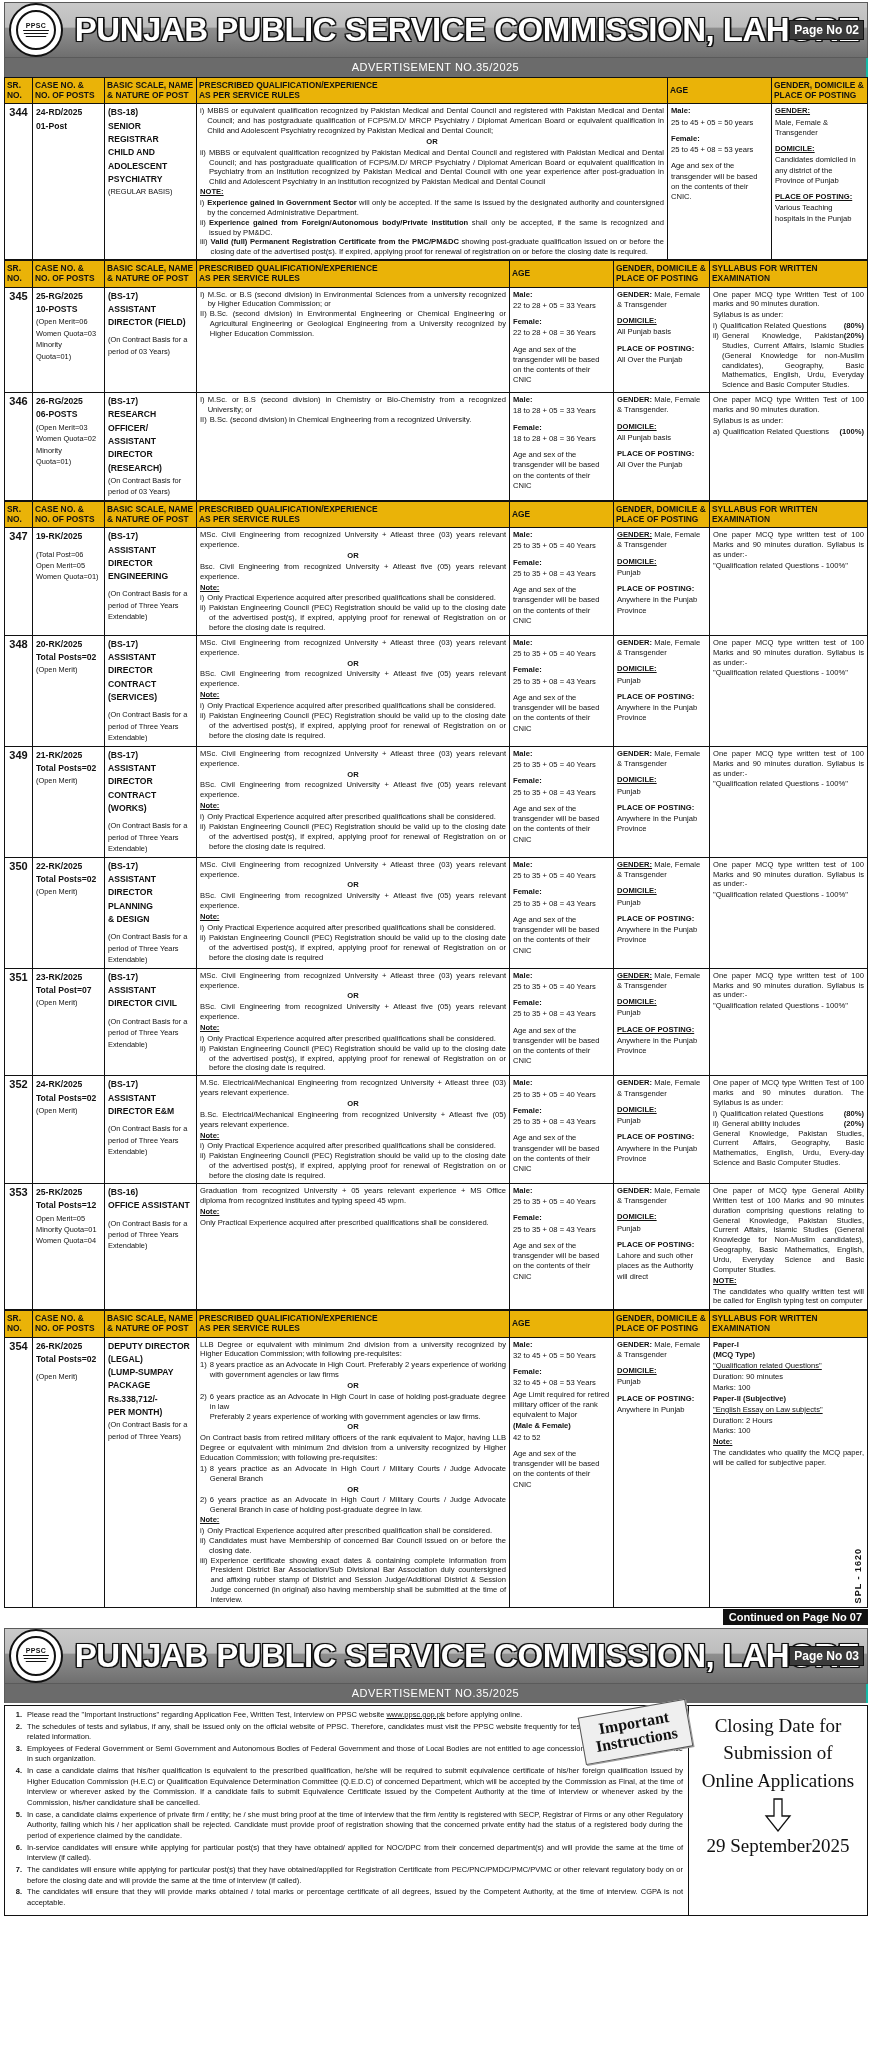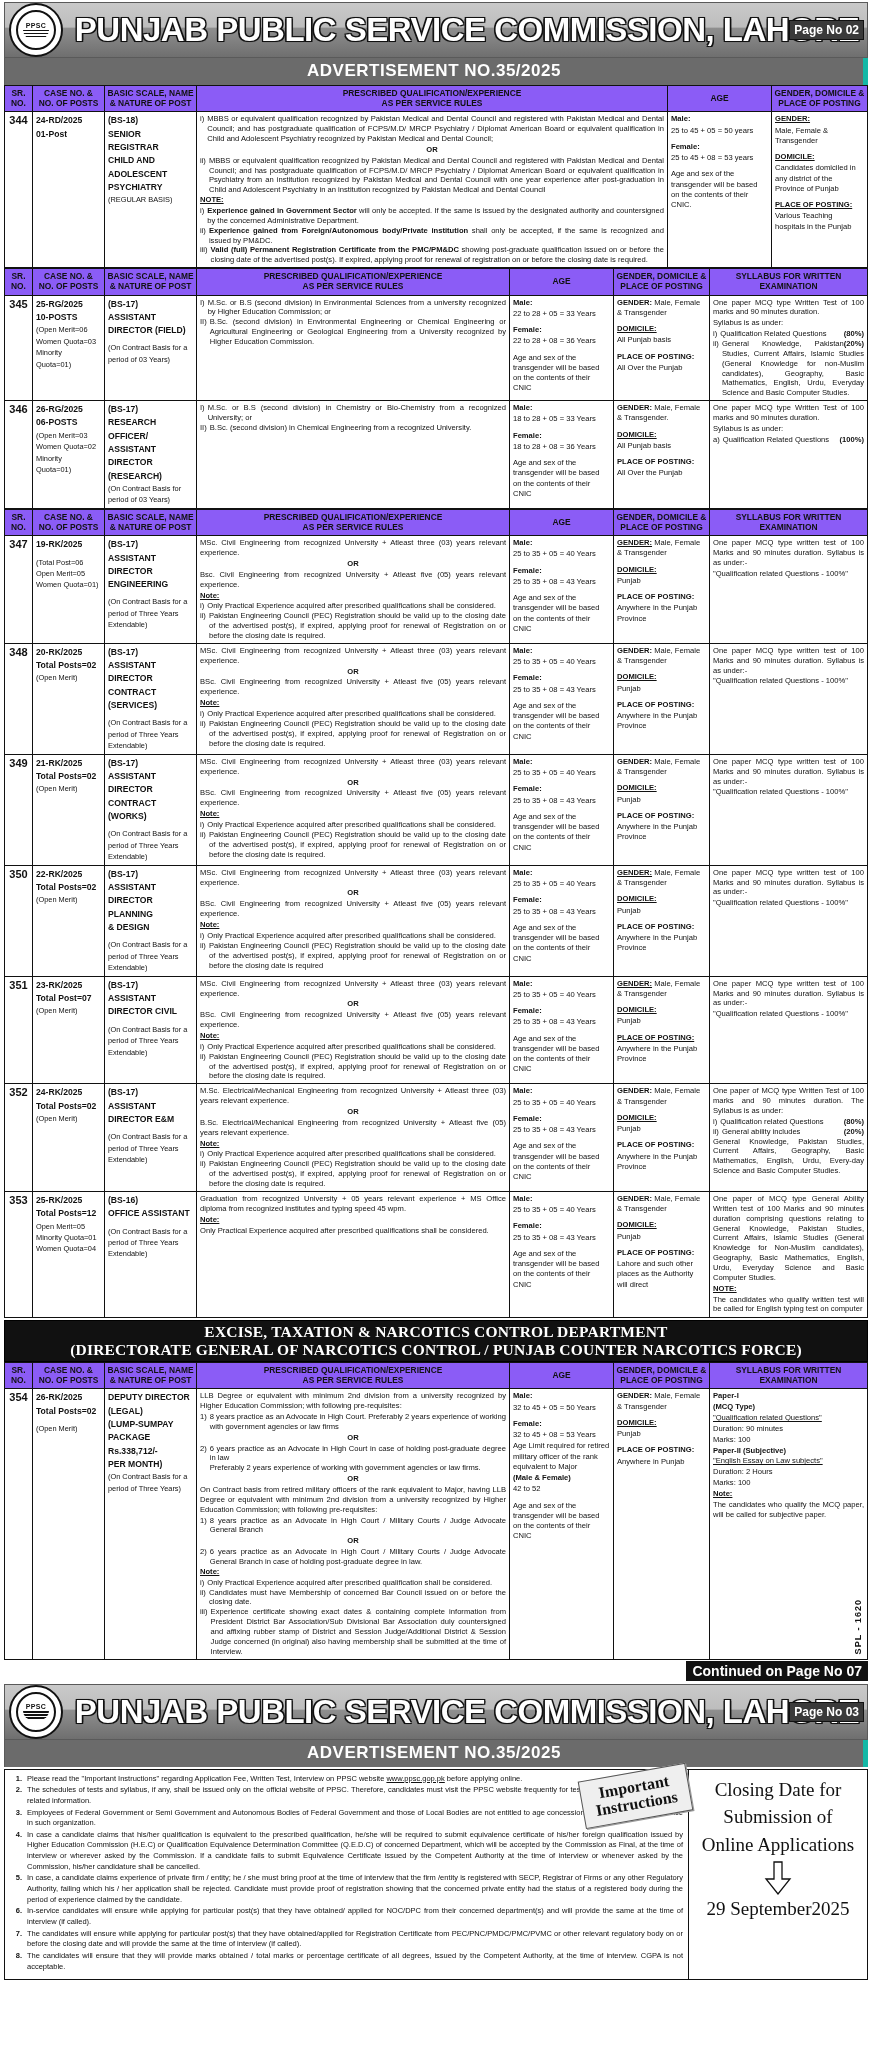--- a/index.html
+++ b/index.html
@@ -60,26 +60,26 @@
   .page-no {
     position:absolute; right:3px; top:50%; transform:translateY(-50%);
     background:#3a3a3a; color:#fff; font-size:12px; font-weight:bold;
     padding:3px 4px; line-height:1;
     border:1px solid #111;
   }
   .advt-bar {
     background:#6b6b6b;
     color:#fff;
     text-align:center;
-    font-size:17px;
-    font-weight:bold;
+    font-size:11px;
+    font-weight:normal;
     padding:3px 0 4px;
     letter-spacing:.5px;
     border-left:1px solid #5a5a5a;
-    border-right:5px solid #14b8a6;
+    border-right:2px solid #14b8a6;
   }
 
   
   .dept-bar {
     background:#111;
     color:#fff;
     text-align:center;
     font-family:"Liberation Serif", serif;
     font-weight:bold;
     font-size:17px;
@@ -97,26 +97,26 @@
     border-collapse:collapse;
     table-layout:fixed;
     margin-top:0;
   }
   table.adv th, table.adv td {
     border:1px solid #111;
     vertical-align:top;
     padding:2px 3px;
   }
   table.adv thead th {
-    text-align:center;
+    text-align:left;
     vertical-align:middle;
     font-size:8.4px;
     font-weight:bold;
     line-height:1.15;
-    background:#8b5cf6;
+    background:#eab308;
     padding:3px 2px;
   }
   col.c-sr     { width:28px; }
   col.c-case   { width:72px; }
   col.c-post   { width:92px; }
   col.c-qual   { width:auto; }
   col.c-age    { width:104px; }
   col.c-gender { width:96px; }
   col.c-syl    { width:158px; }
 
@@ -143,21 +143,21 @@
 
   
   .spl-vert {
     position:absolute; right:2px; bottom:4px;
     writing-mode:vertical-rl; transform:rotate(180deg);
     font-size:9px; font-weight:bold; letter-spacing:1px;
   }
   .rel { position:relative; }
 
   .continued {
-    background:#111; color:#fff; font-size:14px; font-weight:bold;
+    background:#111; color:#fff; font-size:11px; font-weight:bold;
     padding:2px 6px; display:inline-block; float:right; margin-top:1px;
   }
   .clear { clear:both; }
 
   
   .instr-wrap { display:flex; gap:0; margin-top:2px; border:1px solid #111; }
   .instr-left { flex:1 1 auto; border-right:1px solid #111; padding:4px 5px 6px 4px; position:relative; }
   .instr-right { flex:0 0 178px; padding:6px 4px; text-align:center; }
   ol.instr { margin:0; padding:0; list-style:none; }
   ol.instr li {
@@ -819,24 +819,20 @@
               <p>Lahore and such other places as the Authority will direct</p>
             </td>
             <td class="syl">
               <p class="jst">One paper of MCQ type General Ability Written test of 100 Marks and 90 minutes duration comprising questions relating to General Knowledge, Pakistan Studies, Current Affairs, Islamic Studies (General Knowledge for Non-Muslim candidates), Geography, Basic Mathematics, English, Urdu, Everyday Science and Basic Computer Studies.</p>
               <p class="b u">NOTE:</p>
               <p class="jst">The candidates who qualify written test will be called for English typing test on computer</p>
             </td>
           </tr>
         </tbody>
       </table>
-      <div class="dept-bar two-line">
-        <div>EXCISE, TAXATION &amp; NARCOTICS CONTROL DEPARTMENT</div>
-        <div>(DIRECTORATE GENERAL OF NARCOTICS CONTROL / PUNJAB COUNTER NARCOTICS FORCE)</div>
-      </div>
       <table class="adv">
         <colgroup>
           <col class="c-sr">
           <col class="c-case">
           <col class="c-post">
           <col class="c-qual">
           <col class="c-age">
           <col class="c-gender">
           <col class="c-syl">
         </colgroup>

